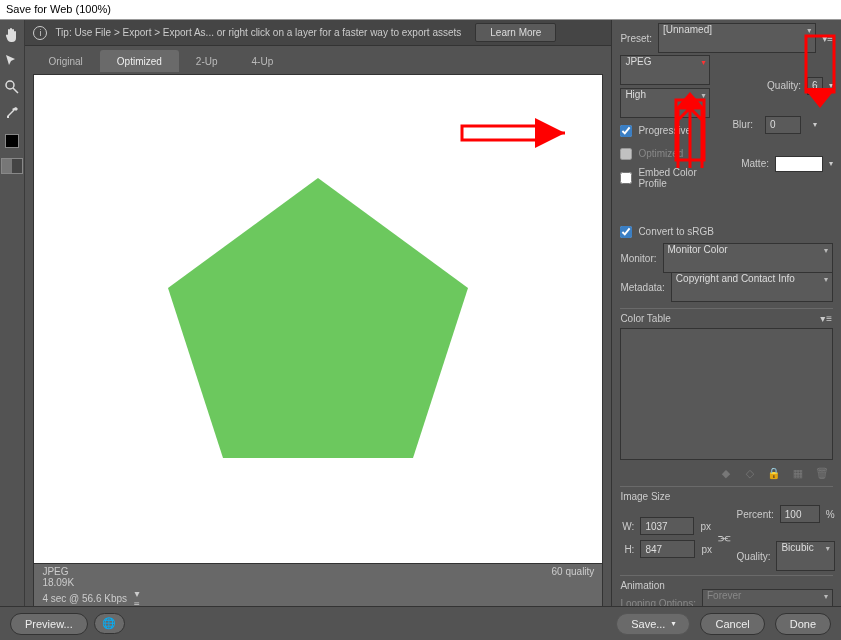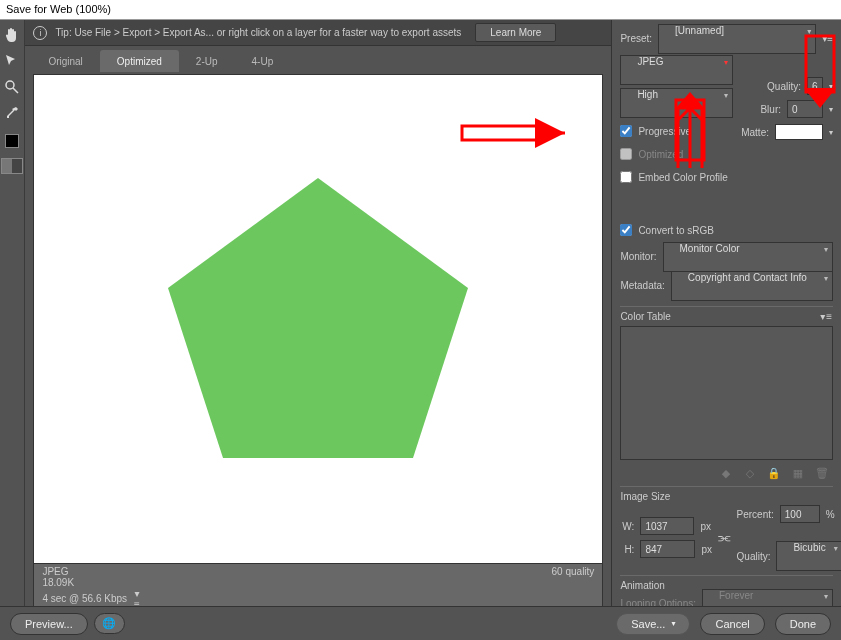--- a/index.html
+++ b/index.html
@@ -38,21 +38,21 @@
   .footer .pill { background:#6a6a6a; border:1px solid #333; border-radius:12px; padding:4px 14px; font-size:11px; color:#eee; cursor:pointer; display:flex; align-items:center; gap:4px;}
   .footer .pill.small { padding:3px 8px;}
   .footer .spacer { flex:1 1 auto;}
   .footer .save-pill { border-color:#555; position:relative;}
   .footer .save-pill::after{content:"▾"; font-size:8px; margin-left:2px;}
 
   .rightpane { width:270px; background:#535353; border-left:1px solid #333; display:flex; flex-direction:column; padding:6px 8px 0 8px; overflow:hidden; }
   .rp-row { display:flex; align-items:center; gap:6px; margin-bottom:4px; min-height:20px;}
   .rp-label { font-size:10px; color:#ccc; width:50px; text-align:right;}
   .rp-label.short { width:auto;}
-  .sel { background:#5a5a5a; border:1px solid #333; color:#ddd; font-size:10px; height:30px; padding:0 16px; position:relative;}
+  .sel { background:#5a5a5a; border:1px solid #333; color:#ddd; font-size:10px; height:30px; padding:0 4px; position:relative;}
   .sel .caret { position:absolute; right:4px; top:2px; font-size:8px; color:#bbb;}
   .inp { background:#5a5a5a; border:1px solid #333; color:#ddd; font-size:10px; height:18px; padding:0 4px;}
   .chk { width:12px; height:12px; cursor:pointer; accent-color:#3b7fc4;}
   .section-hdr { font-size:10px; color:#ccc; border-top:1px solid #6a6a6a; padding-top:4px; margin-top:4px; display:flex; justify-content:space-between; align-items:center;}
   .section-hdr .menu-icon { cursor:pointer; font-size:10px; letter-spacing:1px;}
   .colortable { height:160px; background:#585858; border:1px solid #333; margin:4px 0;}
   .ct-icons { display:flex; justify-content:flex-end; gap:10px; padding:2px 4px;}
   .ct-icons .icn { width:14px; height:14px; color:#777; cursor:not-allowed; display:flex; align-items:center; justify-content:center; font-size:11px;}
   .anim-ctrl { display:flex; align-items:center; justify-content:center; gap:6px; margin-top:4px;}
   .anim-ctrl .pill-small { background:#6a6a6a; border:1px solid #333; border-radius:8px; width:22px; height:16px; display:flex; align-items:center; justify-content:center; font-size:8px; cursor:pointer;}
@@ -169,21 +169,21 @@
             <span>Embed Color Profile</span>
           </label>
       </div>
       <div style="flex:1; display:flex; flex-direction:column; gap:3px;">
         <div style="height:18px;"></div>
         <div class="rp-row" style="margin:0; justify-content:flex-end;">
           <span class="rp-label short">Quality:</span>
           <input class="inp" style="width: 16px;" value="60">
           <span class="caret" style="cursor:pointer;font-size:8px;">▾</span>
         </div>
-        <div class="rp-row" style="margin:0; justify-content:flex-end;">
+        <div class="rp-row" style="margin:16px; justify-content:flex-end;gap:12px;">
           <span class="rp-label short">Blur:</span>
           <input class="inp" style="width: 36px;" value="0">
           <span class="caret" style="cursor:pointer;font-size:8px;">▾</span>
         </div>
         <div class="rp-row" style="margin:0; justify-content:flex-end;">
           <span class="rp-label short">Matte:</span>
           <div class="matte-sw"></div>
           <span class="caret" style="cursor:pointer;font-size:8px;">▾</span>
         </div>
       </div>

